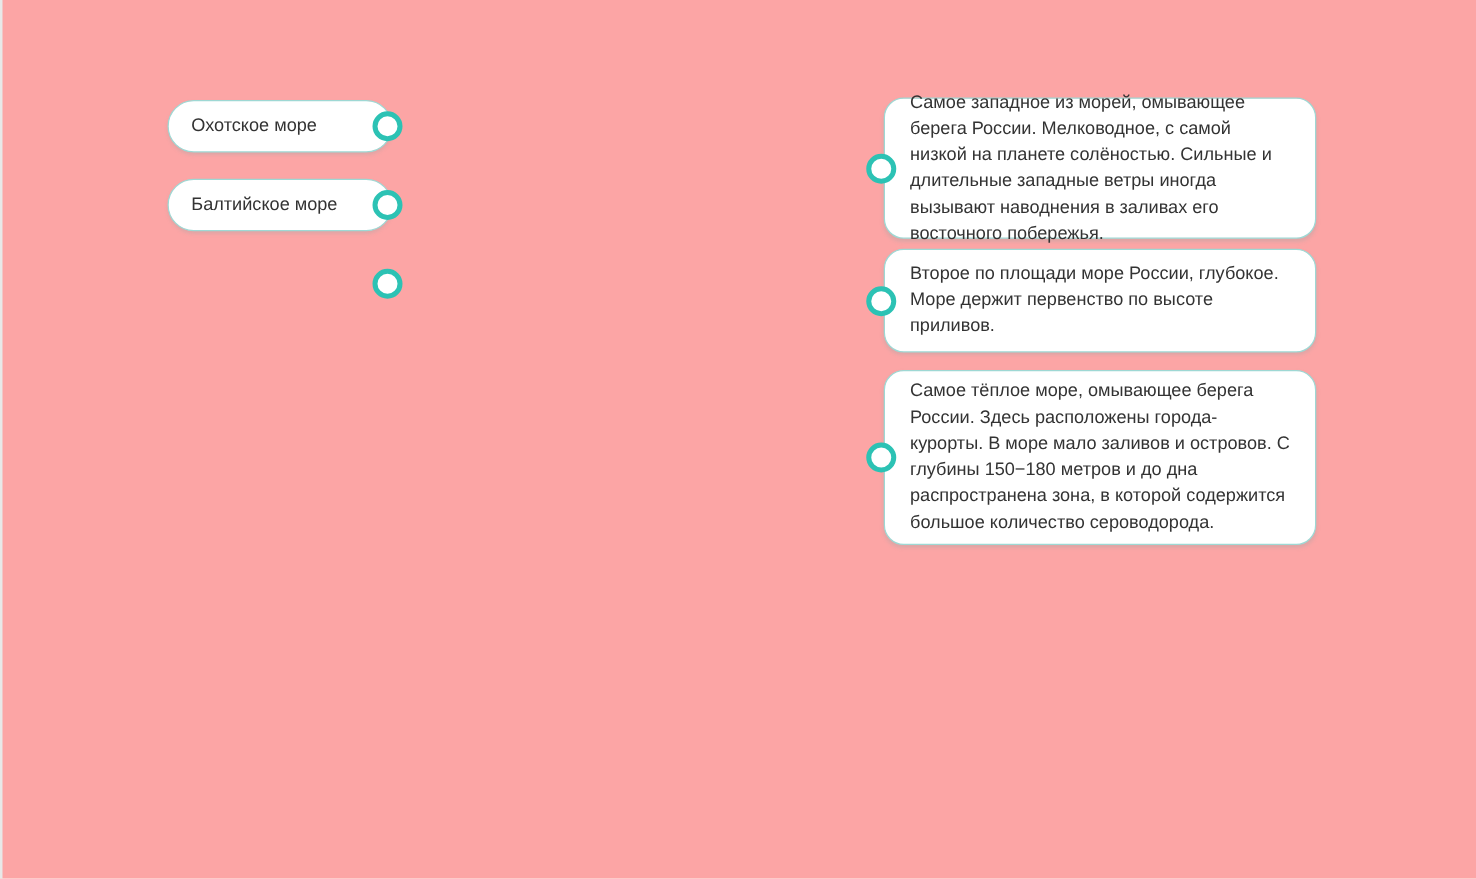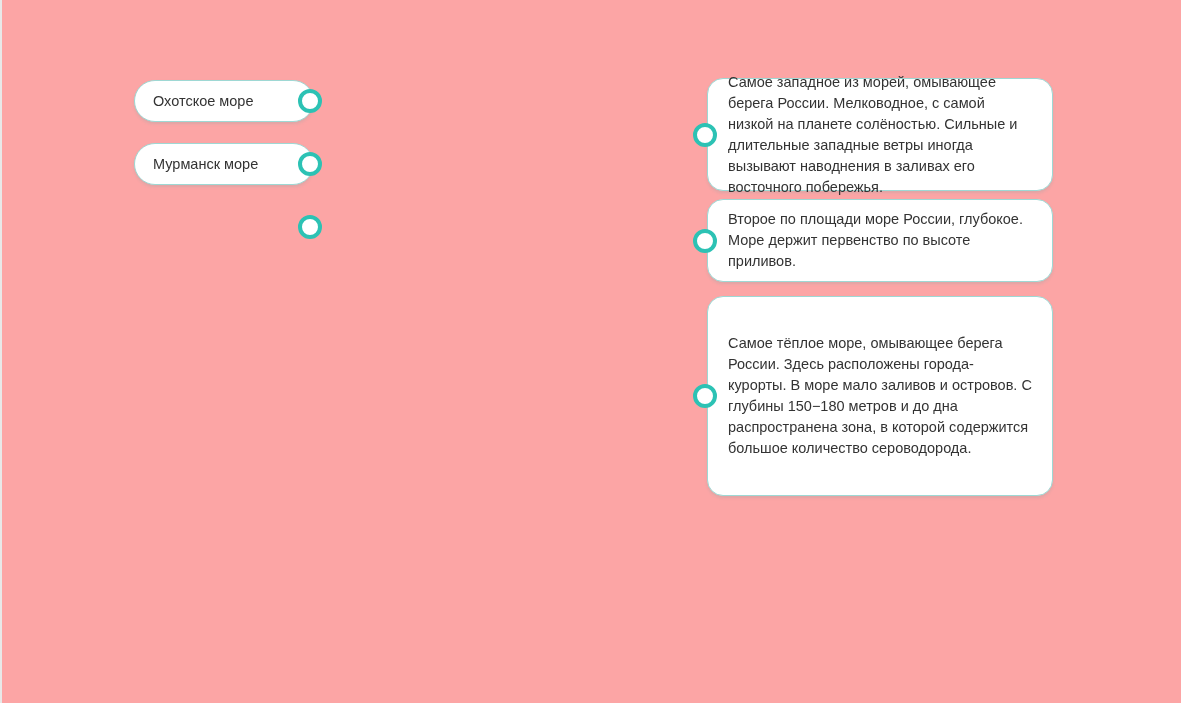--- a/index.html
+++ b/index.html
@@ -94,42 +94,42 @@
     border: 4px solid #2cc2b4;
     z-index: 3;
     top: 50%;
     margin-top: -12px;
   }
 
   
   .h1 .right-card { height: 113px; }
   .h2 .right-card { height: 113px; justify-content: flex-end; }
   .h3 .right-card { height: 83px;  }
-  .h4 .right-card { height: 200px; }
+  .h4 .right-card { height: 140px; }
   .h2 { margin-bottom: 8px; }
   .h3 { margin-bottom: 14px; }
 </style>
 </head>
 <body>
 
 <div id="page">
 
   <div class="left-col">
 
     <div class="left-item">
       <div class="left-card">
         <span class="left-label">Охотское море</span>
       </div>
       <div class="left-knob"></div>
     </div>
 
 
     <div class="left-item">
       <div class="left-card">
-        <span class="left-label">Мурманск море</span>
+        <span class="left-label">Балтийское море</span>
       </div>
       <div class="left-knob"></div>
     </div>
 
     <div class="left-item">
       <div class="left-knob"></div>
     </div>
 
   </div>
 

